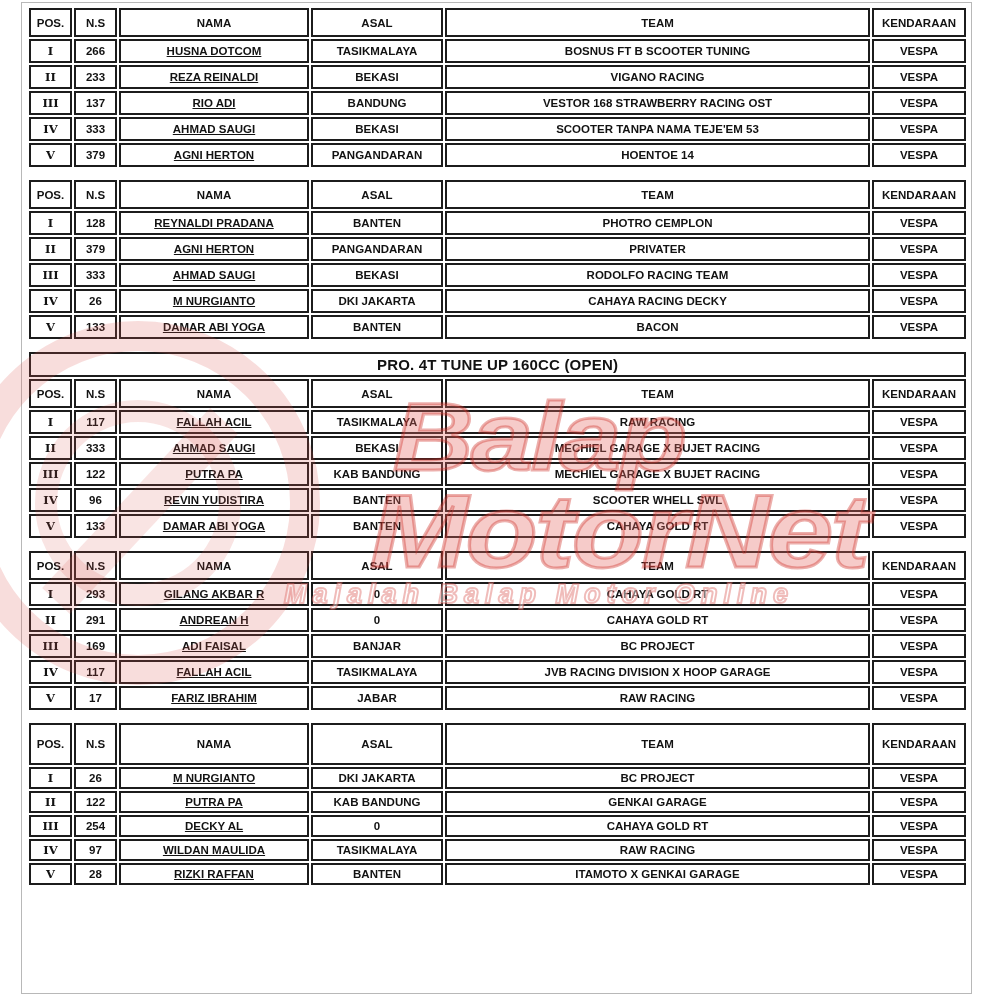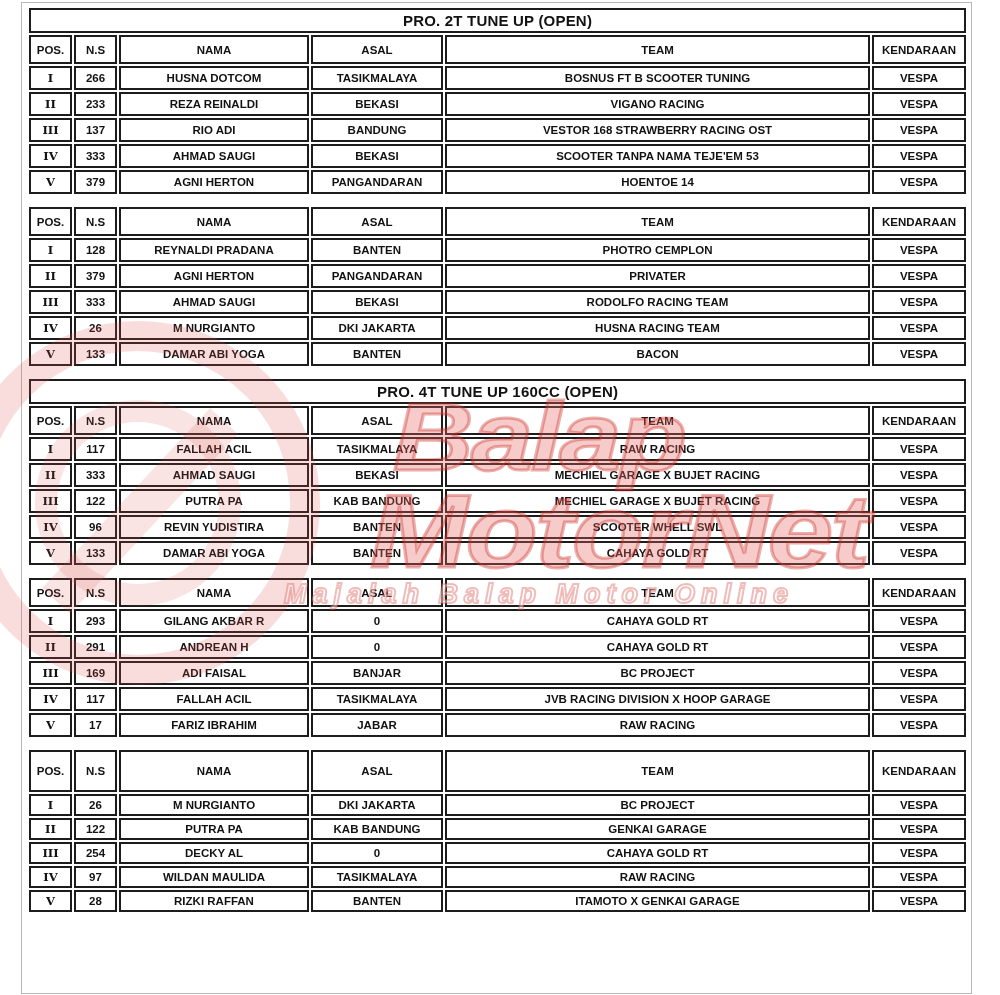--- a/index.html
+++ b/index.html
@@ -62,21 +62,21 @@
     height: 29px;
     font-size: 11.5px;
   }
   table.results tbody td {
     height: 24px;
     font-size: 11.5px;
   }
   
   main.tables table.results:last-of-type .header-row th { height: 42px; }
   main.tables table.results:last-of-type tbody td { height: 22px; }
-  td.col-2 { text-align: left; padding-left: 4px; }
+  td.col-2 { text-align: left; padding-left: 4px; text-decoration: underline; }
   td.col-0 { font-family: "DejaVu Serif", serif; font-size: 12px; }
   
   .watermark {
     position: absolute;
     inset: 0;
     z-index: 5;
     pointer-events: none;
     text-align: right;
   }
   .wm-logo {
@@ -120,86 +120,20 @@
     color: rgba(255, 255, 255, 0.45);
     -webkit-text-stroke: 2px rgba(219, 96, 90, 0.42);
   }
 </style>
 </head>
 <body>
 
 <div class="outer-frame"></div>
 
 <main class="tables" id="tables-root">
-  <table class="results">
-    <colgroup>
-      <col class="c0">
-        <col class="c1">
-        <col class="c2">
-        <col class="c3">
-        <col class="c4">
-        <col class="c5">
-    </colgroup>
-    <thead>
-      <tr>
-        <th colspan="6" class="title-cell">PRO. 2T TUNE UP (OPEN)</th>
-      </tr>
-      <tr class="header-row">
-          <th class="col-0">POS.</th>
-          <th class="col-1">N.S</th>
-          <th class="col-2">NAMA</th>
-          <th class="col-3">ASAL</th>
-          <th class="col-4">TEAM</th>
-          <th class="col-5">KENDARAAN</th>
-        </tr>
-    </thead>
-    <tbody>
-        <tr>
-          <td class="col-0">I</td>
-          <td class="col-1">266</td>
-          <td class="col-2">HUSNA DOTCOM</td>
-          <td class="col-3">TASIKMALAYA</td>
-          <td class="col-4">BOSNUS FT B SCOOTER TUNING</td>
-          <td class="col-5">VESPA</td>
-        </tr>
-        <tr>
-          <td class="col-0">II</td>
-          <td class="col-1">233</td>
-          <td class="col-2">REZA REINALDI</td>
-          <td class="col-3">BEKASI</td>
-          <td class="col-4">VIGANO RACING</td>
-          <td class="col-5">VESPA</td>
-        </tr>
-        <tr>
-          <td class="col-0">III</td>
-          <td class="col-1">137</td>
-          <td class="col-2">RIO ADI</td>
-          <td class="col-3">BANDUNG</td>
-          <td class="col-4">VESTOR 168 STRAWBERRY RACING OST</td>
-          <td class="col-5">VESPA</td>
-        </tr>
-        <tr>
-          <td class="col-0">IV</td>
-          <td class="col-1">333</td>
-          <td class="col-2">AHMAD SAUGI</td>
-          <td class="col-3">BEKASI</td>
-          <td class="col-4">SCOOTER TANPA NAMA TEJE'EM 53</td>
-          <td class="col-5">VESPA</td>
-        </tr>
-        <tr>
-          <td class="col-0">V</td>
-          <td class="col-1">379</td>
-          <td class="col-2">AGNI HERTON</td>
-          <td class="col-3">PANGANDARAN</td>
-          <td class="col-4">HOENTOE 14</td>
-          <td class="col-5">VESPA</td>
-        </tr>
-      </tbody>
-  </table>
-
   <table class="results">
     <colgroup>
       <col class="c0">
         <col class="c1">
         <col class="c2">
         <col class="c3">
         <col class="c4">
         <col class="c5">
     </colgroup>
     <thead>
@@ -208,20 +142,83 @@
           <th class="col-1">N.S</th>
           <th class="col-2">NAMA</th>
           <th class="col-3">ASAL</th>
           <th class="col-4">TEAM</th>
           <th class="col-5">KENDARAAN</th>
         </tr>
     </thead>
     <tbody>
         <tr>
           <td class="col-0">I</td>
+          <td class="col-1">266</td>
+          <td class="col-2">HUSNA DOTCOM</td>
+          <td class="col-3">TASIKMALAYA</td>
+          <td class="col-4">BOSNUS FT B SCOOTER TUNING</td>
+          <td class="col-5">VESPA</td>
+        </tr>
+        <tr>
+          <td class="col-0">II</td>
+          <td class="col-1">233</td>
+          <td class="col-2">REZA REINALDI</td>
+          <td class="col-3">BEKASI</td>
+          <td class="col-4">VIGANO RACING</td>
+          <td class="col-5">VESPA</td>
+        </tr>
+        <tr>
+          <td class="col-0">III</td>
+          <td class="col-1">137</td>
+          <td class="col-2">RIO ADI</td>
+          <td class="col-3">BANDUNG</td>
+          <td class="col-4">VESTOR 168 STRAWBERRY RACING OST</td>
+          <td class="col-5">VESPA</td>
+        </tr>
+        <tr>
+          <td class="col-0">IV</td>
+          <td class="col-1">333</td>
+          <td class="col-2">AHMAD SAUGI</td>
+          <td class="col-3">BEKASI</td>
+          <td class="col-4">SCOOTER TANPA NAMA TEJE'EM 53</td>
+          <td class="col-5">VESPA</td>
+        </tr>
+        <tr>
+          <td class="col-0">V</td>
+          <td class="col-1">379</td>
+          <td class="col-2">AGNI HERTON</td>
+          <td class="col-3">PANGANDARAN</td>
+          <td class="col-4">HOENTOE 14</td>
+          <td class="col-5">VESPA</td>
+        </tr>
+      </tbody>
+  </table>
+
+  <table class="results">
+    <colgroup>
+      <col class="c0">
+        <col class="c1">
+        <col class="c2">
+        <col class="c3">
+        <col class="c4">
+        <col class="c5">
+    </colgroup>
+    <thead>
+      <tr class="header-row">
+          <th class="col-0">POS.</th>
+          <th class="col-1">N.S</th>
+          <th class="col-2">NAMA</th>
+          <th class="col-3">ASAL</th>
+          <th class="col-4">TEAM</th>
+          <th class="col-5">KENDARAAN</th>
+        </tr>
+    </thead>
+    <tbody>
+        <tr>
+          <td class="col-0">I</td>
           <td class="col-1">128</td>
           <td class="col-2">REYNALDI PRADANA</td>
           <td class="col-3">BANTEN</td>
           <td class="col-4">PHOTRO CEMPLON</td>
           <td class="col-5">VESPA</td>
         </tr>
         <tr>
           <td class="col-0">II</td>
           <td class="col-1">379</td>
           <td class="col-2">AGNI HERTON</td>
@@ -235,21 +232,21 @@
           <td class="col-2">AHMAD SAUGI</td>
           <td class="col-3">BEKASI</td>
           <td class="col-4">RODOLFO RACING TEAM</td>
           <td class="col-5">VESPA</td>
         </tr>
         <tr>
           <td class="col-0">IV</td>
           <td class="col-1">26</td>
           <td class="col-2">M NURGIANTO</td>
           <td class="col-3">DKI JAKARTA</td>
-          <td class="col-4">HUSNA RACING TEAM</td>
+          <td class="col-4">CAHAYA RACING DECKY</td>
           <td class="col-5">VESPA</td>
         </tr>
         <tr>
           <td class="col-0">V</td>
           <td class="col-1">133</td>
           <td class="col-2">DAMAR ABI YOGA</td>
           <td class="col-3">BANTEN</td>
           <td class="col-4">BACON</td>
           <td class="col-5">VESPA</td>
         </tr>

